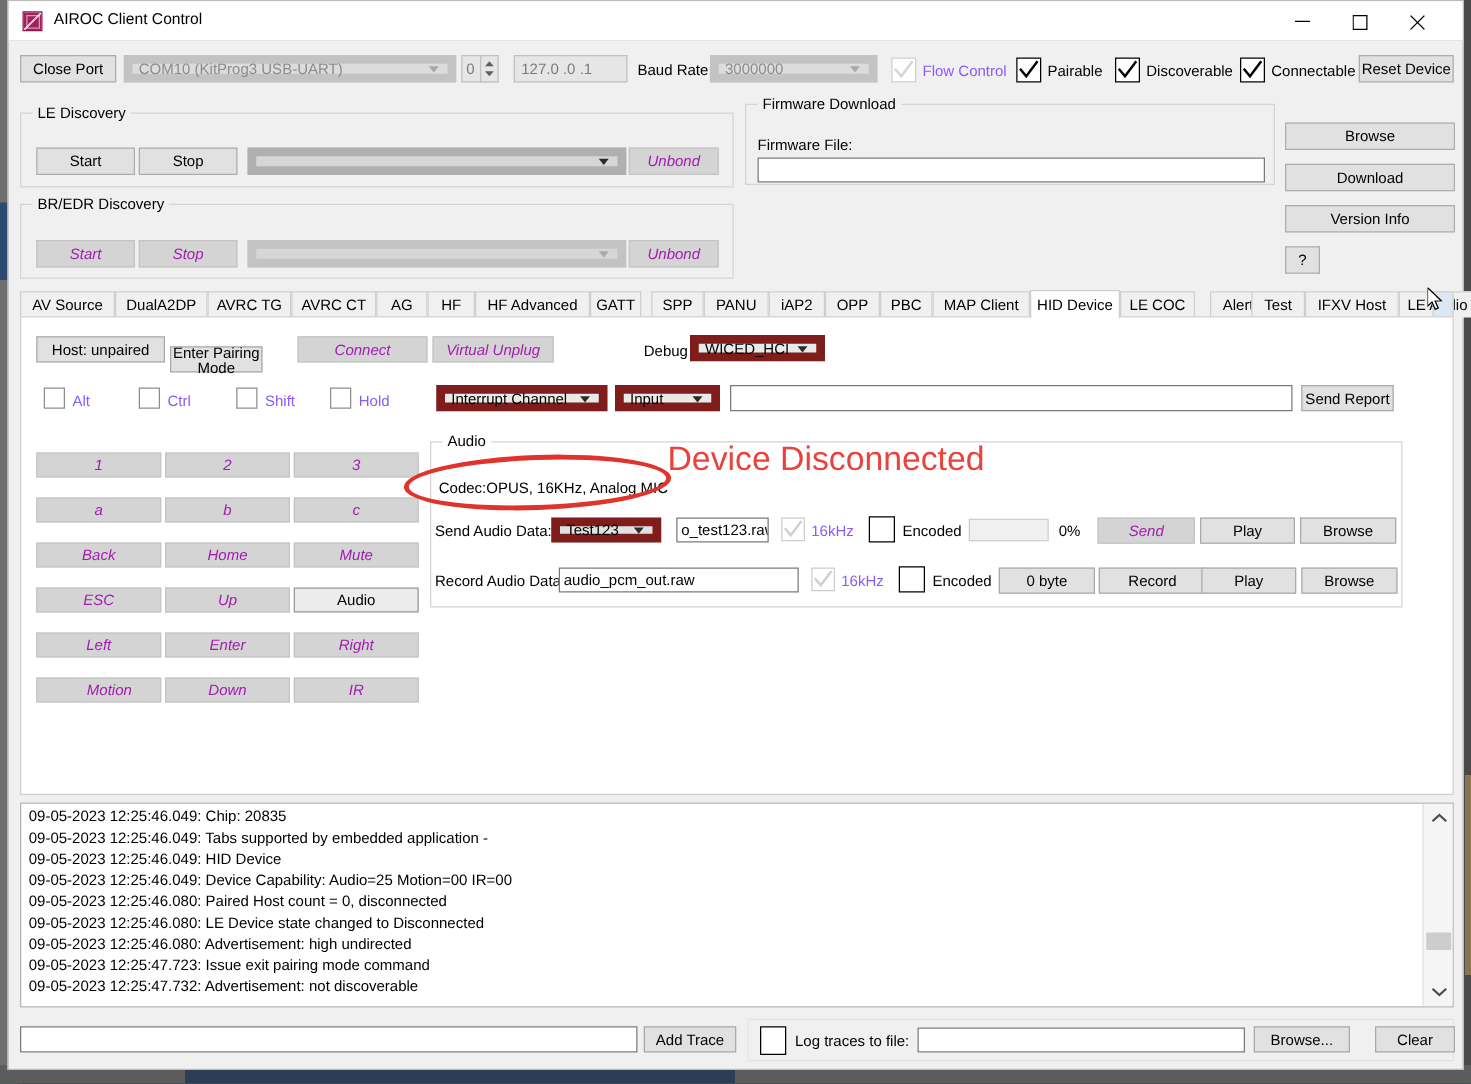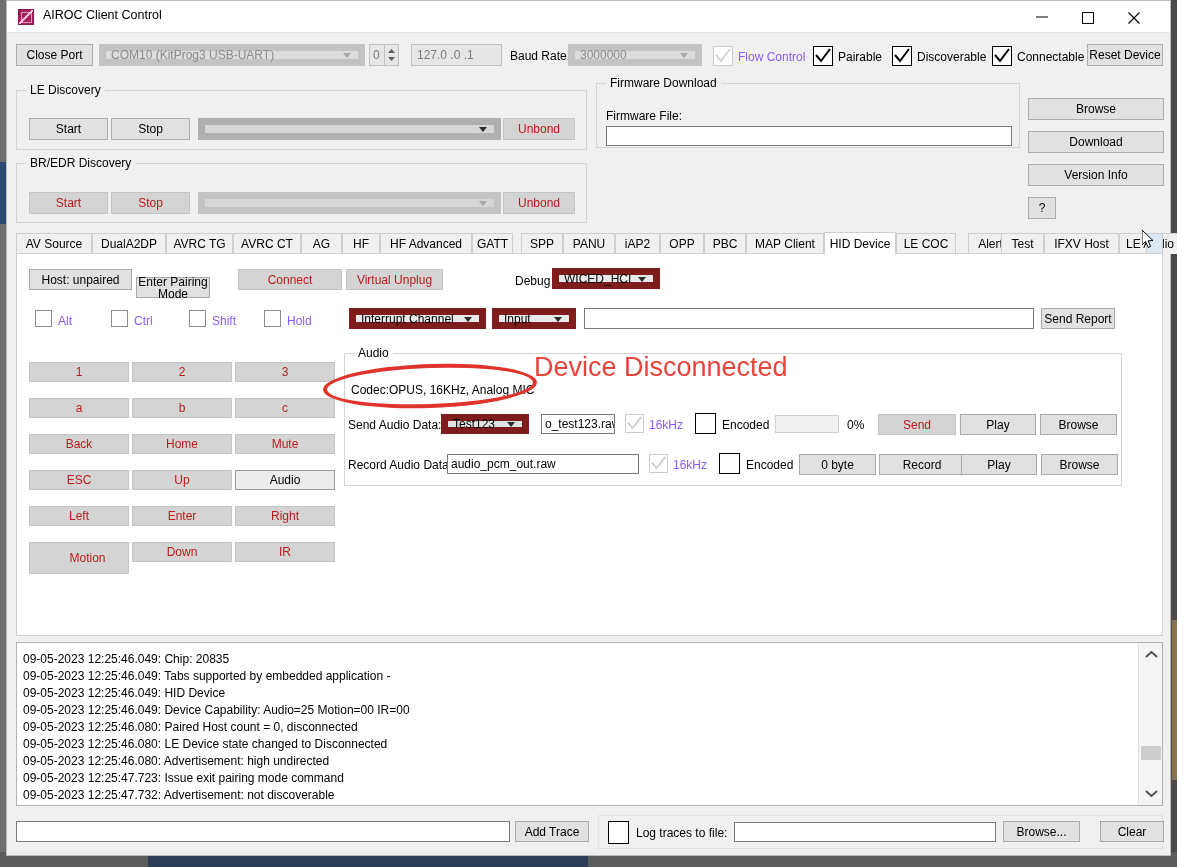--- a/index.html
+++ b/index.html
@@ -119,23 +119,24 @@
     text-align: center;
     line-height: 1;
     display: flex;
     align-items: center;
     justify-content: center;
     position: absolute;
     cursor: default;
     font-family: "Liberation Sans", sans-serif;
   }
   .btn.disabled {
-    color: #b91c1c;
+    color: #a21caf;
     background: #d4d4d4;
     border-color: #c4c4c4;
+    font-style: italic;
   }
   .btn.flat {
     background: #e1e1e1;
     border: 1px solid #a9a9a9;
   }
 
   .txt {
     position: absolute;
     background: #ffffff;
     border: 1px solid #7a7a7a;
@@ -565,21 +566,21 @@
         <div class="btn disabled" style="left: 228px; top: 397px; width: 100px; height: 20px;">c</div>
         <div class="btn disabled" style="left: 22px; top: 433px; width: 100px; height: 20px;">Back</div>
         <div class="btn disabled" style="left: 125px; top: 433px; width: 100px; height: 20px;">Home</div>
         <div class="btn disabled" style="left: 228px; top: 433px; width: 100px; height: 20px;">Mute</div>
         <div class="btn disabled" style="left: 22px; top: 469px; width: 100px; height: 20px;">ESC</div>
         <div class="btn disabled" style="left: 125px; top: 469px; width: 100px; height: 20px;">Up</div>
         <div class="btn flat" style="left: 228px; top: 469px; width: 100px; height: 20px; background: rgb(236, 236, 236); border-color: rgb(154, 154, 154);">Audio</div>
         <div class="btn disabled" style="left: 22px; top: 505px; width: 100px; height: 20px;">Left</div>
         <div class="btn disabled" style="left: 125px; top: 505px; width: 100px; height: 20px;">Enter</div>
         <div class="btn disabled" style="left: 228px; top: 505px; width: 100px; height: 20px;">Right</div>
-        <div class="btn disabled" style="left: 22px; top: 541px; width: 100px; height: 32px; padding-left: 17px;">Motion</div>
+        <div class="btn disabled" style="left: 22px; top: 541px; width: 100px; height: 20px; padding-left: 17px;">Motion</div>
         <div class="btn disabled" style="left: 125px; top: 541px; width: 100px; height: 20px;">Down</div>
         <div class="btn disabled" style="left: 228px; top: 541px; width: 100px; height: 20px;">IR</div>
       </div>
 
     <div class="groupbox" style="left:337px; top:352px; width:778px; height:133px; background:#ffffff;">
       <span class="gb-title" style="background:#ffffff;">Audio</span>
     </div>
 
     <div class="label" style="left:344px; top:382px;">Codec:OPUS, 16KHz, Analog MIC</div>
 
@@ -615,21 +616,21 @@
     <div class="label" style="left:739px; top:457px;">Encoded</div>
     <div class="btn flat" style="left:792px; top:453px; width:77px; height:21px;">0 byte</div>
     <div class="btn flat" style="left:872px; top:453px; width:86px; height:21px;">Record</div>
     <div class="btn flat" style="left:954px; top:453px; width:76px; height:21px;">Play</div>
     <div class="btn flat" style="left:1034px; top:453px; width:77px; height:21px;">Browse</div>
 
     <div class="annot-ellipse" style="left:316px; top:363px; width:214px; height:44px;"></div>
     <div class="annot-text" style="left:527px; top:351px;">Device Disconnected</div>
 
     <div class="logbox">
-      <div id="loglines" style="padding-top:2px;margin-top:6px;">
+      <div id="loglines" style="padding-top:2px;">
           <div class="log-line">09-05-2023 12:25:46.049: Chip: 20835</div>
           <div class="log-line">09-05-2023 12:25:46.049: Tabs supported by embedded application -</div>
           <div class="log-line">09-05-2023 12:25:46.049: HID Device</div>
           <div class="log-line">09-05-2023 12:25:46.049: Device Capability: Audio=25 Motion=00 IR=00</div>
           <div class="log-line">09-05-2023 12:25:46.080: Paired Host count = 0, disconnected</div>
           <div class="log-line">09-05-2023 12:25:46.080: LE Device state changed to Disconnected</div>
           <div class="log-line">09-05-2023 12:25:46.080: Advertisement: high undirected</div>
           <div class="log-line">09-05-2023 12:25:47.723: Issue exit pairing mode command</div>
           <div class="log-line">09-05-2023 12:25:47.732: Advertisement: not discoverable</div>
         </div>

